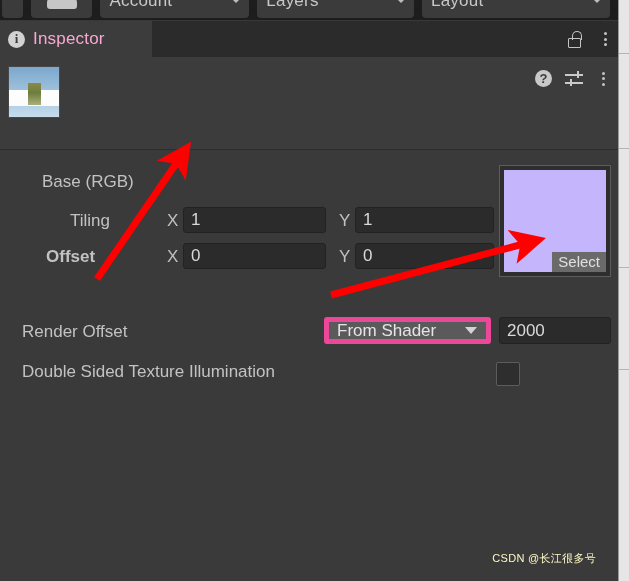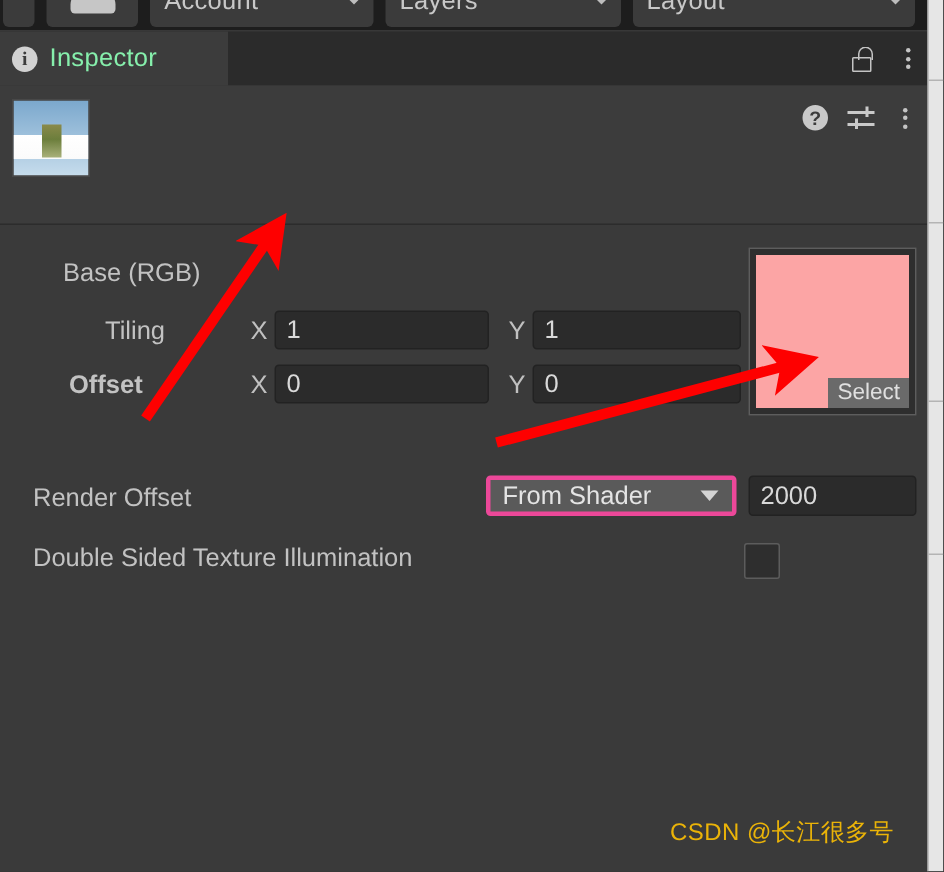--- a/index.html
+++ b/index.html
@@ -81,21 +81,21 @@
     left: 0; top: 0;
     width: 152px;
     height: 36px;
     background: #3c3c3c;
     display: flex;
     align-items: center;
     padding-left: 8px;
     box-sizing: border-box;
   }
   .tab-label {
-    color: #86efac;
+    color: #f9a8d4;
     font-size: 17px;
     margin-left: 8px;
     letter-spacing: .2px;
   }
   .info-icon {
     width: 17px; height: 17px;
     border-radius: 50%;
     background: #d2d2d2;
     color: #3c3c3c;
     font-size: 13px;
@@ -302,40 +302,40 @@
     position: absolute;
     left: 499px; top: 15px;
     width: 112px; height: 112px;
     background: #2e2e2e;
     border: 1px solid #5d5d5d;
     box-sizing: border-box;
     padding: 4px;
   }
   .tex-inner {
     width: 100%; height: 100%;
-    background: #fca5a5;
+    background: #c4b5fd;
     position: relative;
   }
   .tex-select {
     position: absolute;
     right: 0; bottom: 0;
     background: #6a6a6a;
     color: #e0e0e0;
     font-size: 15px;
     padding: 1px 6px 2px 6px;
   }
 
   
   #rq-label { left: 22px; top: 172px; }
   .rq-dd {
     position: absolute;
     left: 324px; top: 167px;
     width: 167px; height: 27px;
     background: #5a5a5a;
-    border: 3px solid #ec4899;
+    border: 5px solid #ec4899;
     border-radius: 3px;
     box-sizing: border-box;
     display: flex;
     align-items: center;
     justify-content: space-between;
     padding: 0 9px 0 8px;
     color: #e4e4e4;
     font-size: 17px;
   }
   .rq-num {
@@ -362,22 +362,22 @@
     left: 0; top: 0;
     width: 629px; height: 581px;
     pointer-events: none;
   }
 
   
   .watermark {
     position: absolute;
     right: 22px;
     bottom: 16px;
-    color: #eab308;
-    font-size: 16px;
+    color: #fef9c3;
+    font-size: 11px;
     letter-spacing: .3px;
   }
 
   
   .edge-strip {
     position: absolute;
     left: 618px; top: 0;
     width: 11px; height: 581px;
     background: #e6e6e6;
     border-left: 1px solid #9a9a9a;

